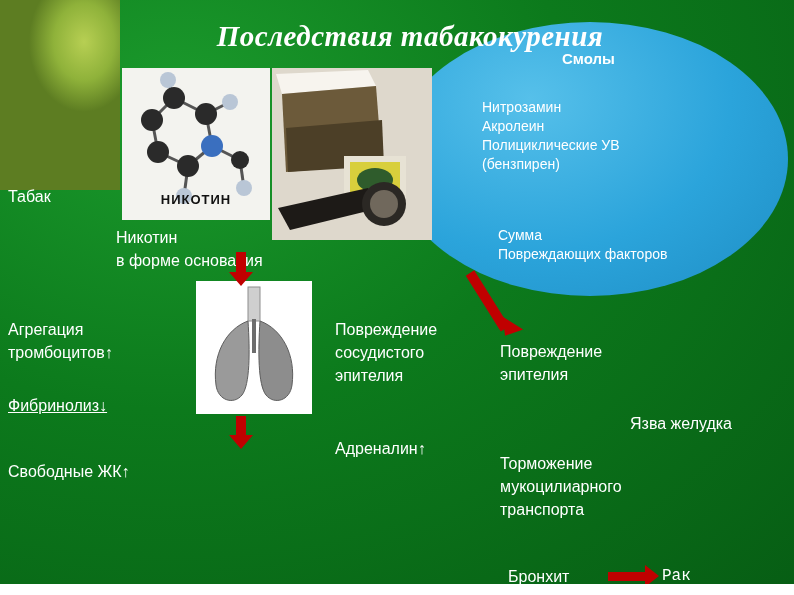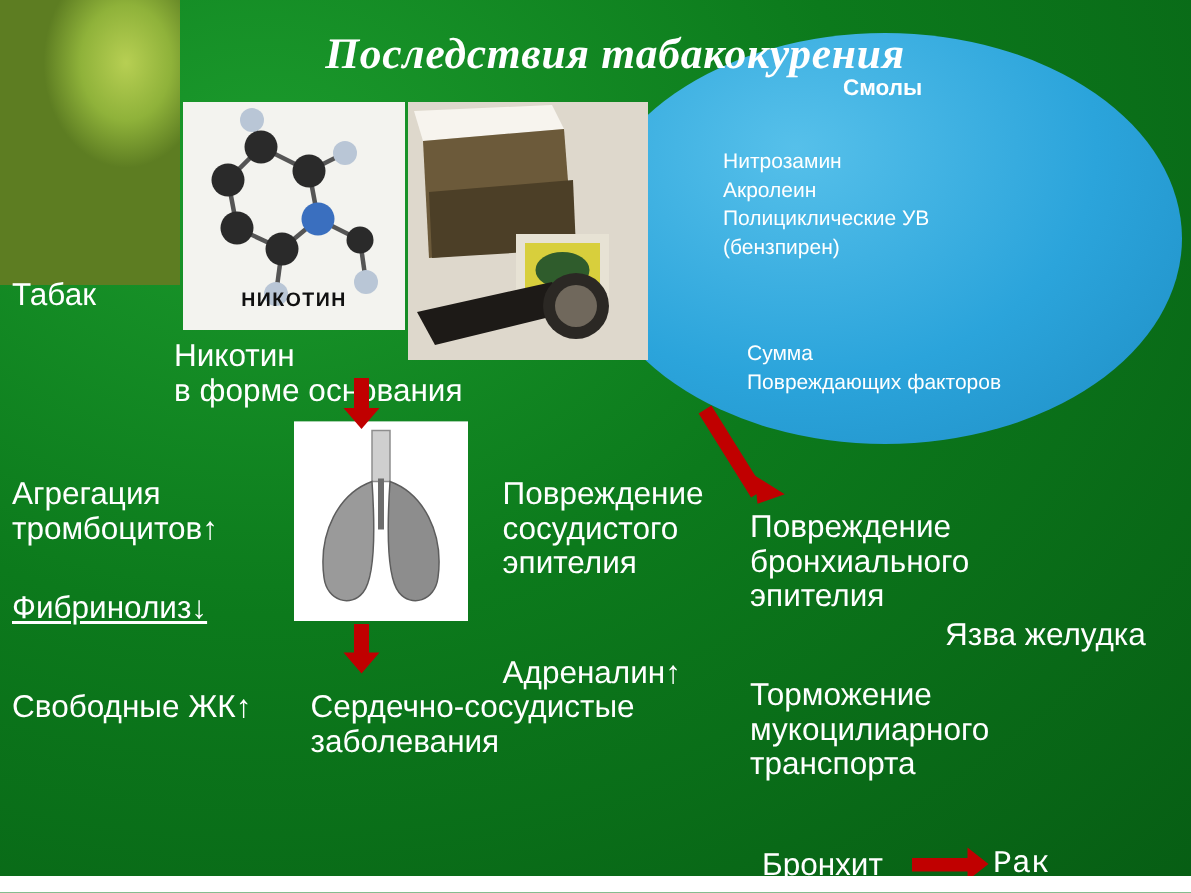--- a/index.html
+++ b/index.html
@@ -127,21 +127,21 @@
     left: 196px;
     top: 281px;
     width: 116px;
     height: 133px;
     background: #ffffff;
   }
   
   .lbl {
     position: absolute;
     color: #ffffff;
-    font-size: 21px;
+    font-size: 16px;
     line-height: 23px;
   }
   #lbl-tabak     { left: 8px;   top: 185px; }
   #lbl-nicotine  { left: 116px; top: 226px; }
   #lbl-aggreg    { left: 8px;   top: 318px; }
   #lbl-fibrin    { left: 8px;   top: 394px; text-decoration: underline; }
   #lbl-freefa    { left: 8px;   top: 460px; }
   #lbl-cvd       { left: 207px; top: 460px; }
   #lbl-mortal    { left: 205px; top: 542px; }
   #lbl-vessel    { left: 335px; top: 318px; }
@@ -316,37 +316,32 @@
 
   <div class="lbl" id="lbl-aggreg">
     <div>Агрегация</div>
     <div>тромбоцитов↑</div>
   </div>
 
   <div class="lbl" id="lbl-fibrin">Фибринолиз↓</div>
 
   <div class="lbl" id="lbl-freefa">Свободные ЖК↑</div>
 
-  <div class="lbl" id="lbl-cvd">
-    <div>Сердечно-сосудистые</div>
-    <div>заболевания</div>
-  </div>
 
 
   <div class="lbl" id="lbl-vessel">
     <div>Повреждение</div>
     <div>сосудистого</div>
     <div>эпителия</div>
   </div>
 
   <div class="lbl" id="lbl-adrenalin">Адреналин↑</div>
 
   <div class="lbl" id="lbl-bronch">
     <div>Повреждение</div>
-    <div>бронхиального</div>
     <div>эпителия</div>
   </div>
 
   <div class="lbl" id="lbl-ulcer">Язва желудка</div>
 
   <div class="lbl" id="lbl-brake">
     <div>Торможение</div>
     <div>мукоцилиарного</div>
     <div>транспорта</div>
   </div>

